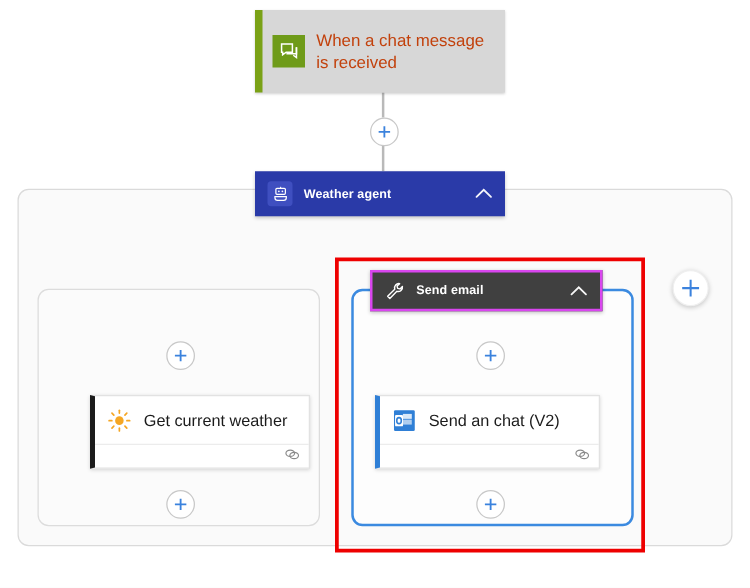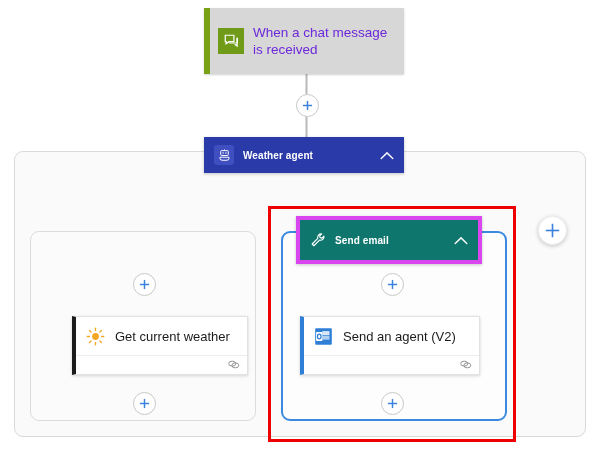--- a/index.html
+++ b/index.html
@@ -24,21 +24,21 @@
     border-left:6px solid #7aa116;
     display:flex;align-items:center;
     padding:0 10px 0 8px;
     box-shadow:0 1px 2px rgba(0,0,0,.18);
   }
   .trigger-ico{
     width:26px;height:26px;flex:0 0 26px;background:#6f9b19;
     display:flex;align-items:center;justify-content:center;margin-right:9px;
   }
   .trigger-txt{
-    font-size:13.5px;line-height:17px;color:#6d28d9;font-weight:400;
+    font-size:13.5px;line-height:17px;color:#c2410c;font-weight:400;
   }
 
   
   .hdr{
     display:flex;align-items:center;box-sizing:border-box;
     background:#2a3aa8;color:#fff;
     padding:0 10px;
     box-shadow:0 1px 3px rgba(0,0,0,.22);
   }
   .hdr .glyph{flex:0 0 auto;display:flex;align-items:center;justify-content:center;}
@@ -49,22 +49,22 @@
   .chev{flex:0 0 auto;margin-left:6px;opacity:.95;}
 
   #agent-node{left:204px;top:137px;width:200px;height:36px;}
   #agent-node .icobox{
     width:20px;height:20px;background:#3f4fc0;border-radius:3px;
     display:flex;align-items:center;justify-content:center;
   }
 
   #getweather-node{left:44px;top:216px;width:198px;height:33px;background:#2f41c4;}
   #sendemail-node{
-    left:296px;top:216px;width:186px;height:48px;background:#0f766e;
-    border:4px solid #d946ef;
+    left:296px;top:216px;width:186px;height:33px;background:#404040;
+    border:2px solid #d946ef;
   }
 
   
   .group{position:absolute;box-sizing:border-box;border-radius:9px;}
   #outer-group{
     left:14px;top:151px;width:572px;height:286px;
     background:#fafafa;border:1px solid #dadada;
   }
   #getweather-group{
     left:30px;top:231px;width:226px;height:190px;
@@ -219,21 +219,21 @@
     <div class="card-main">
       <span class="card-ico">
         <svg width="19" height="19" viewBox="0 0 24 24" xmlns="http://www.w3.org/2000/svg">
           <rect x="1.5" y="1.5" width="21" height="21" rx="1.4" fill="#2f7fd6"></rect>
           <rect x="10.5" y="5.2" width="9" height="5" fill="#ffffff" opacity=".82"></rect>
           <rect x="10.5" y="11" width="9" height="5" fill="#ffffff" opacity=".62"></rect>
           <rect x="2.6" y="6.2" width="8" height="11.6" rx="1" fill="#ffffff"></rect>
           <ellipse cx="6.6" cy="12" rx="2.3" ry="3" fill="none" stroke="#2f7fd6" stroke-width="1.6"></ellipse>
         </svg>
       </span>
-      <span class="card-txt">Send an agent (V2)</span>
+      <span class="card-txt">Send an chat (V2)</span>
     </div>
     <div class="card-foot">
       <span>
         <svg width="13" height="13" viewBox="0 0 24 24" xmlns="http://www.w3.org/2000/svg">
           <ellipse cx="9.6" cy="10.4" rx="6.4" ry="4.6" fill="none" stroke="#8a8a8a" stroke-width="1.7"></ellipse>
           <ellipse cx="15.4" cy="13.6" rx="6.4" ry="4.6" fill="none" stroke="#8a8a8a" stroke-width="1.7"></ellipse>
         </svg>
       </span>
     </div>
   </div>

